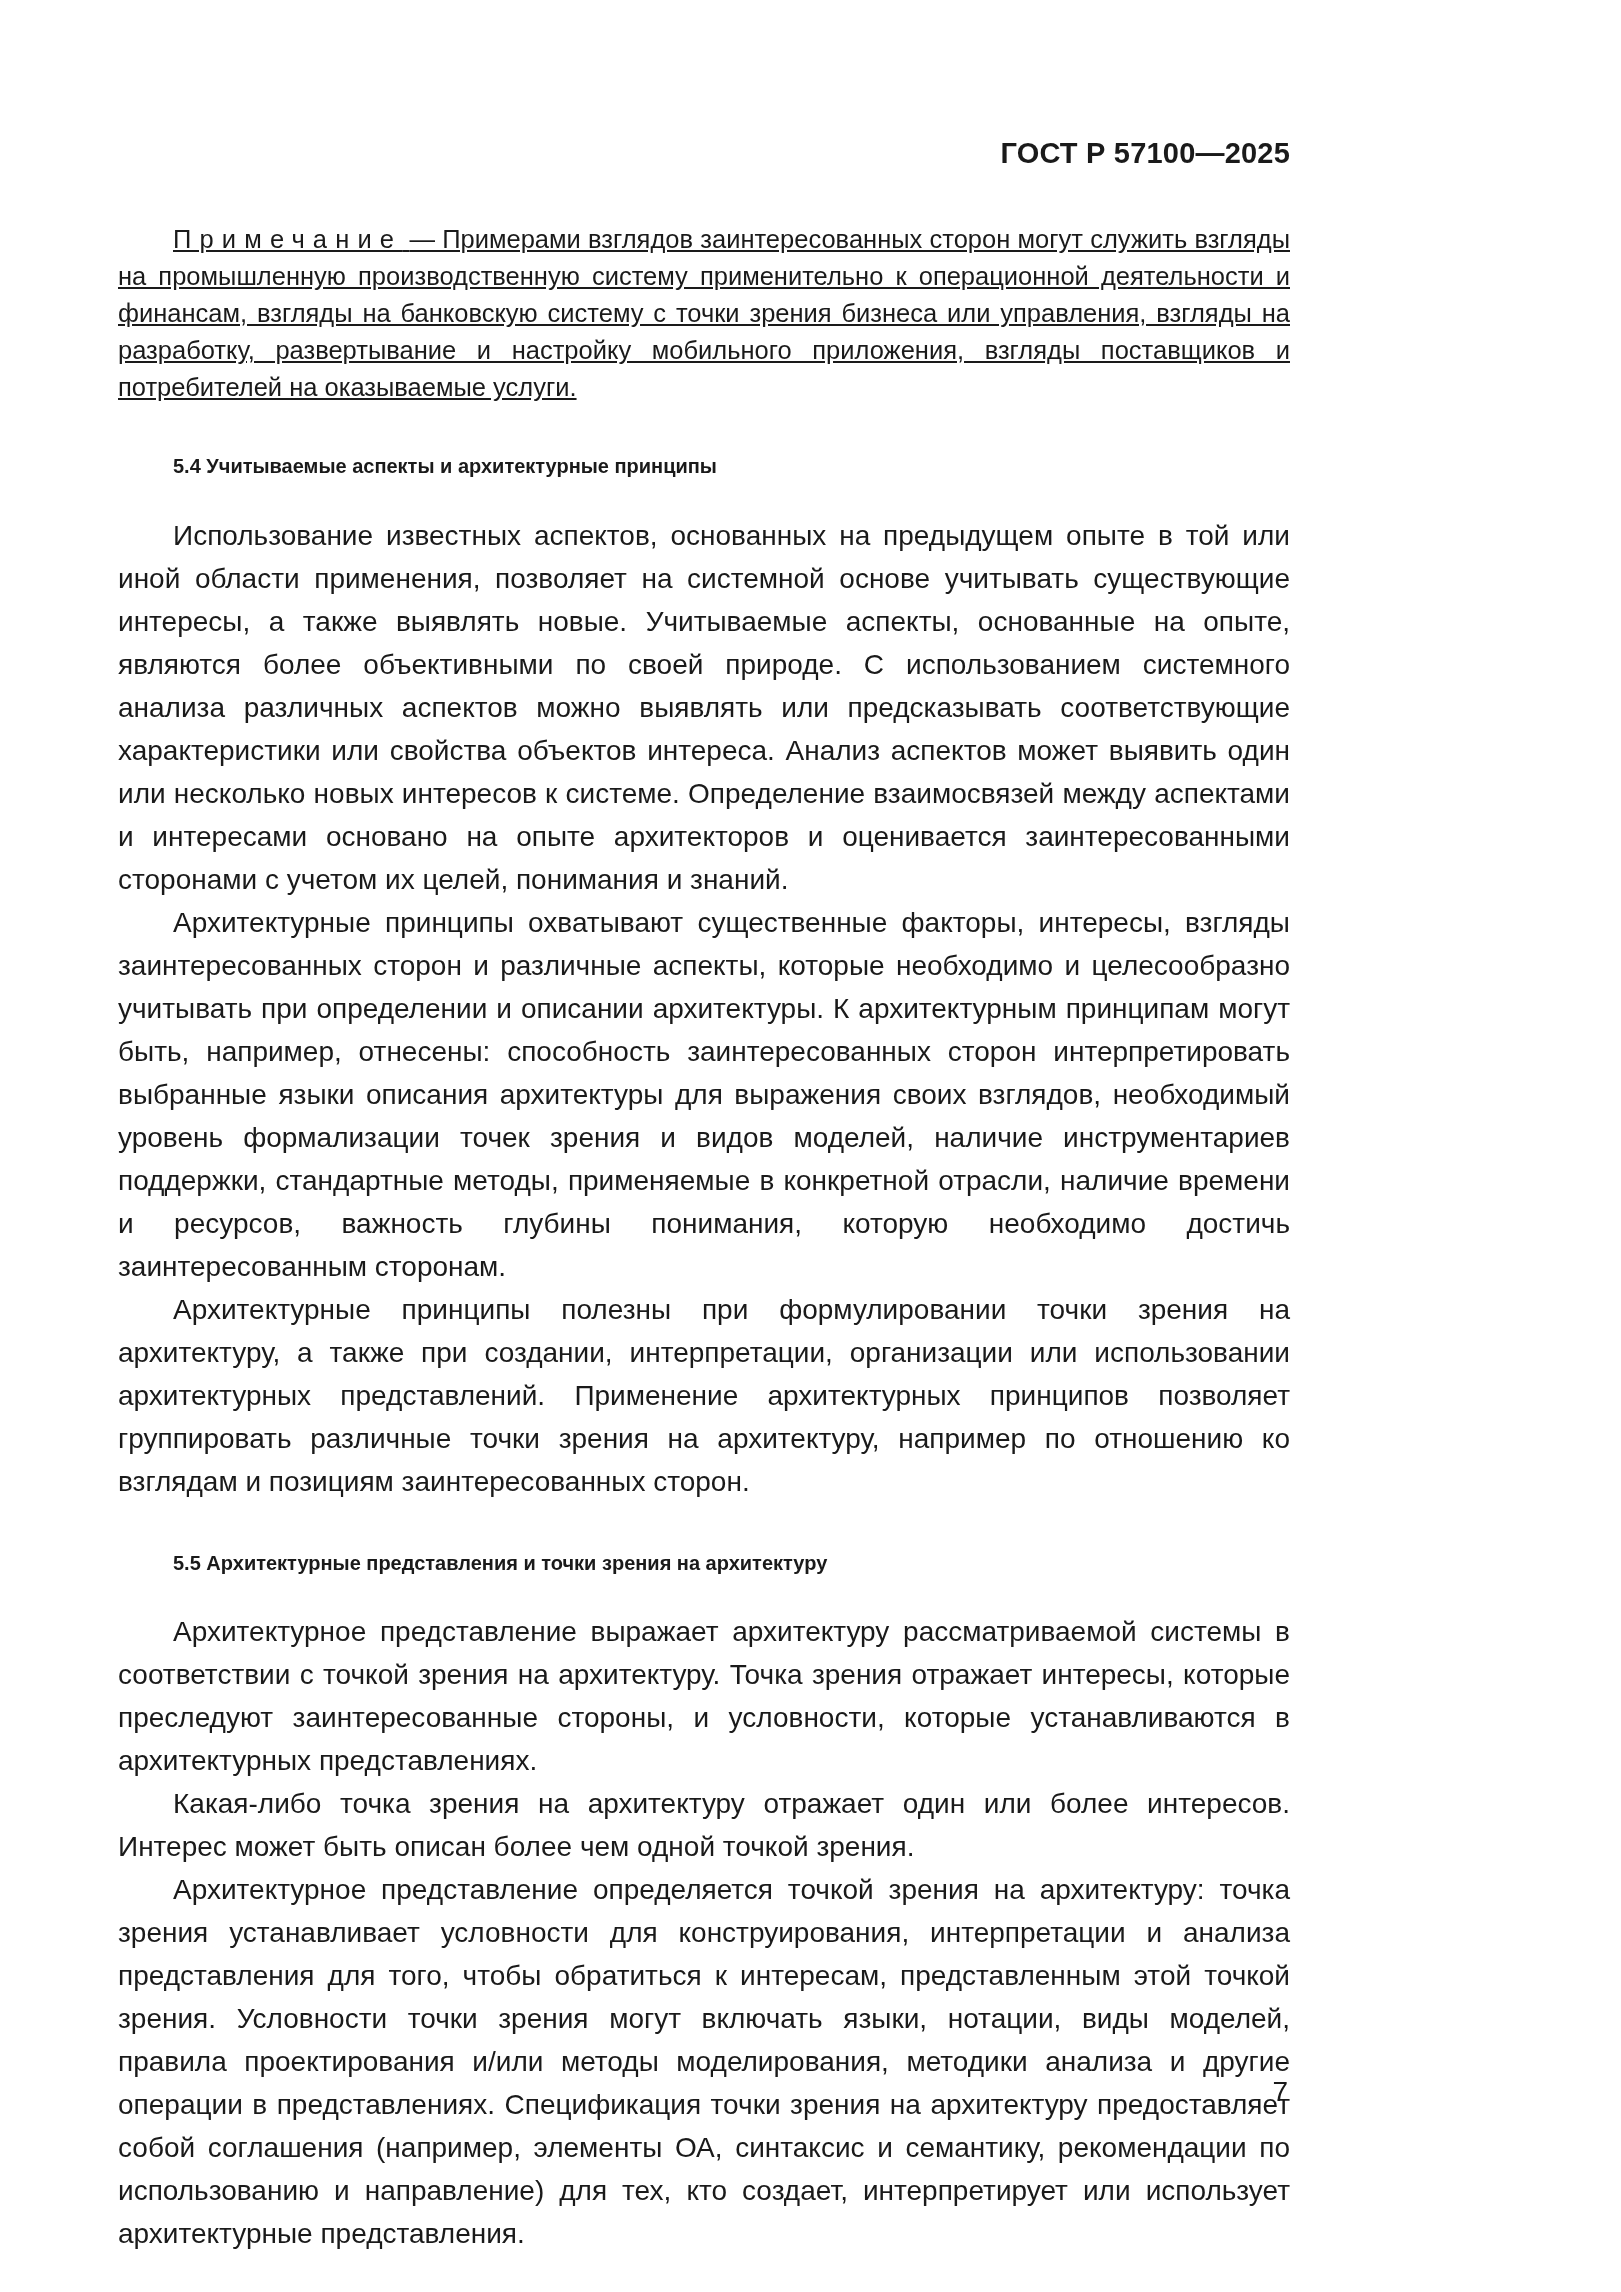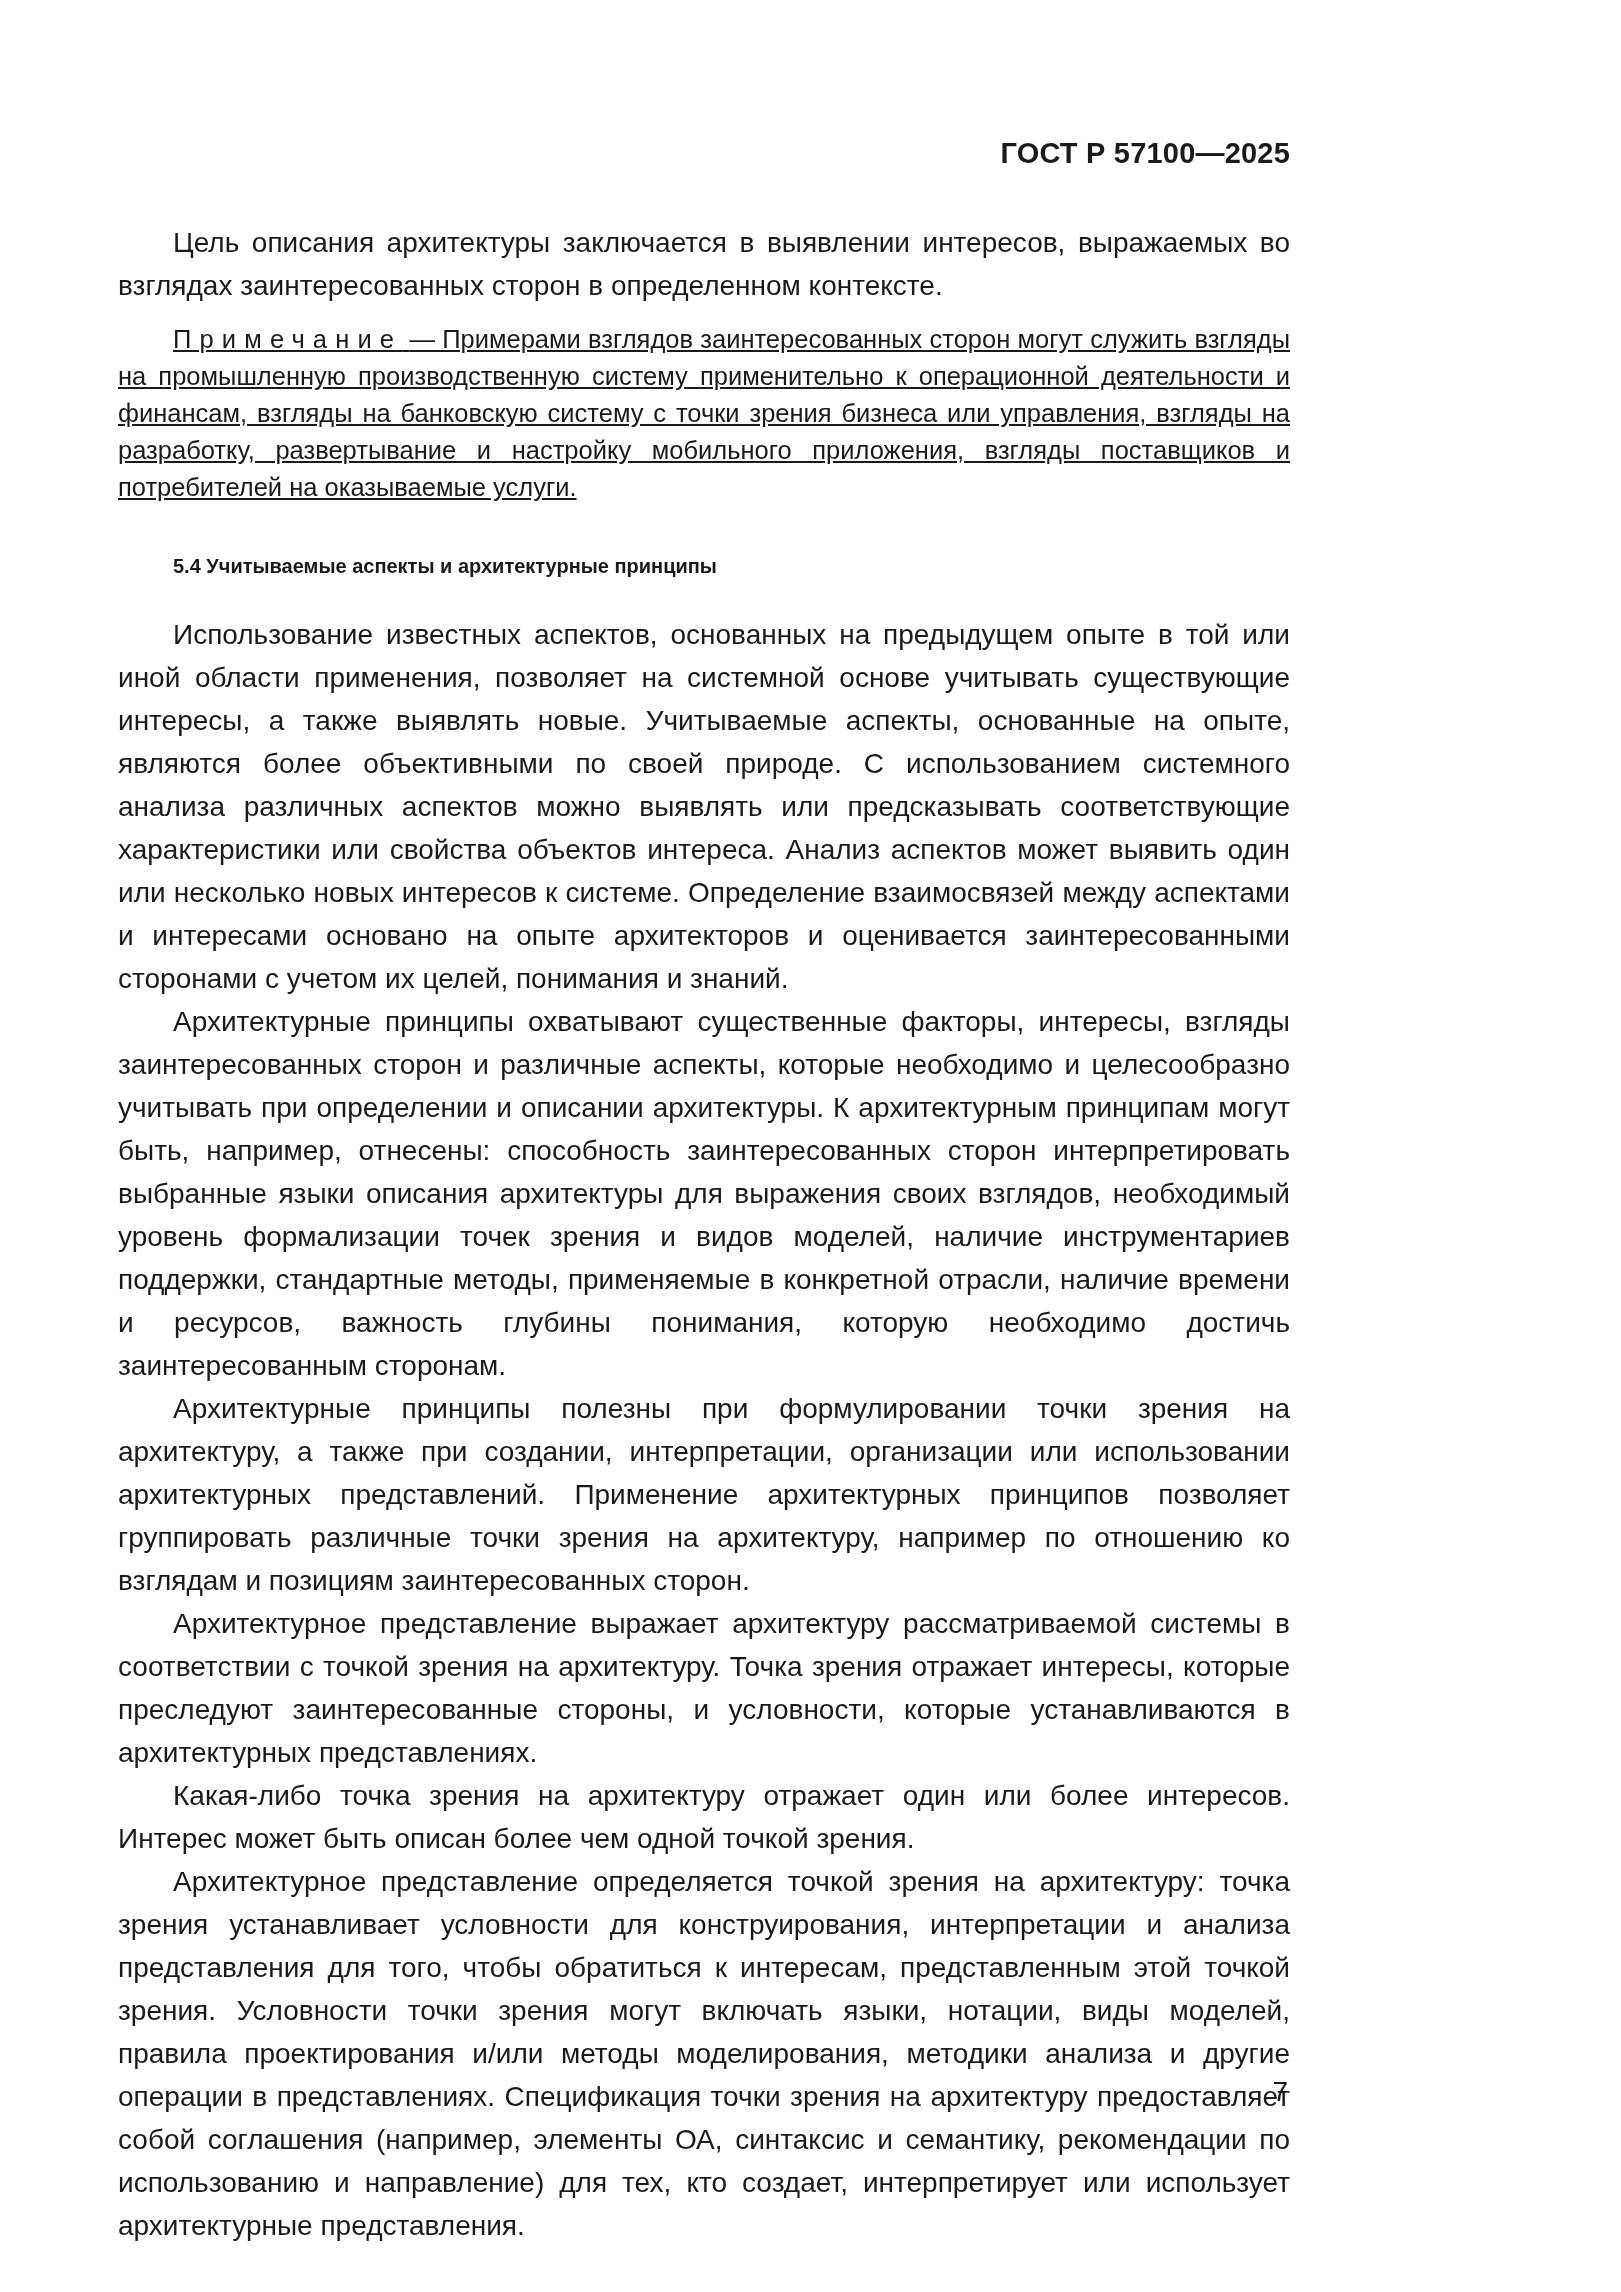--- a/index.html
+++ b/index.html
@@ -58,30 +58,30 @@
     color: #1a1a1a;
   }
 </style>
 </head>
 <body>
 
 <div class="page">
 
   <div class="doc-header">ГОСТ Р 57100—2025</div>
 
-  <p class="para">Цель описания архитектуры заключается в выявлении интересов, выражаемых во взглядах заинтересованных сторон в определенном контексте.</p>
 
   <p class="note"><span class="note-label">Примечание</span> <span>— Примерами взглядов заинтересованных сторон могут служить взгляды на промышленную производственную систему применительно к операционной деятельности и финансам, взгляды на банковскую систему с точки зрения бизнеса или управления, взгляды на разработку, развертывание и настройку мобильного приложения, взгляды поставщиков и потребителей на оказываемые услуги.</span></p>
 
   <h2 class="section-heading">5.4 Учитываемые аспекты и архитектурные принципы</h2>
 
   <p class="para">Использование известных аспектов, основанных на предыдущем опыте в той или иной области применения, позволяет на системной основе учитывать существующие интересы, а также выявлять новые. Учитываемые аспекты, основанные на опыте, являются более объективными по своей природе. С использованием системного анализа различных аспектов можно выявлять или предсказывать соответствующие характеристики или свойства объектов интереса. Анализ аспектов может выявить один или несколько новых интересов к системе. Определение взаимосвязей между аспектами и интересами основано на опыте архитекторов и оценивается заинтересованными сторонами с учетом их целей, понимания и знаний.</p>
   <p class="para">Архитектурные принципы охватывают существенные факторы, интересы, взгляды заинтересованных сторон и различные аспекты, которые необходимо и целесообразно учитывать при определении и описании архитектуры. К архитектурным принципам могут быть, например, отнесены: способность заинтересованных сторон интерпретировать выбранные языки описания архитектуры для выражения своих взглядов, необходимый уровень формализации точек зрения и видов моделей, наличие инструментариев поддержки, стандартные методы, применяемые в конкретной отрасли, наличие времени и ресурсов, важность глубины понимания, которую необходимо достичь заинтересованным сторонам.</p>
   <p class="para">Архитектурные принципы полезны при формулировании точки зрения на архитектуру, а также при создании, интерпретации, организации или использовании архитектурных представлений. Применение архитектурных принципов позволяет группировать различные точки зрения на архитектуру, например по отношению ко взглядам и позициям заинтересованных сторон.</p>
 
+  <h2 class="section-heading">5.5 Архитектурные представления и точки зрения на архитектуру</h2>
 
   <p class="para">Архитектурное представление выражает архитектуру рассматриваемой системы в соответствии с точкой зрения на архитектуру. Точка зрения отражает интересы, которые преследуют заинтересованные стороны, и условности, которые устанавливаются в архитектурных представлениях.</p>
   <p class="para">Какая-либо точка зрения на архитектуру отражает один или более интересов. Интерес может быть описан более чем одной точкой зрения.</p>
   <p class="para">Архитектурное представление определяется точкой зрения на архитектуру: точка зрения устанавливает условности для конструирования, интерпретации и анализа представления для того, чтобы обратиться к интересам, представленным этой точкой зрения. Условности точки зрения могут включать языки, нотации, виды моделей, правила проектирования и/или методы моделирования, методики анализа и другие операции в представлениях. Спецификация точки зрения на архитектуру предоставляет собой соглашения (например, элементы ОА, синтаксис и семантику, рекомендации по использованию и направление) для тех, кто создает, интерпретирует или использует архитектурные представления.</p>
 
   <div class="page-number">7</div>
 
 </div>
 
 

